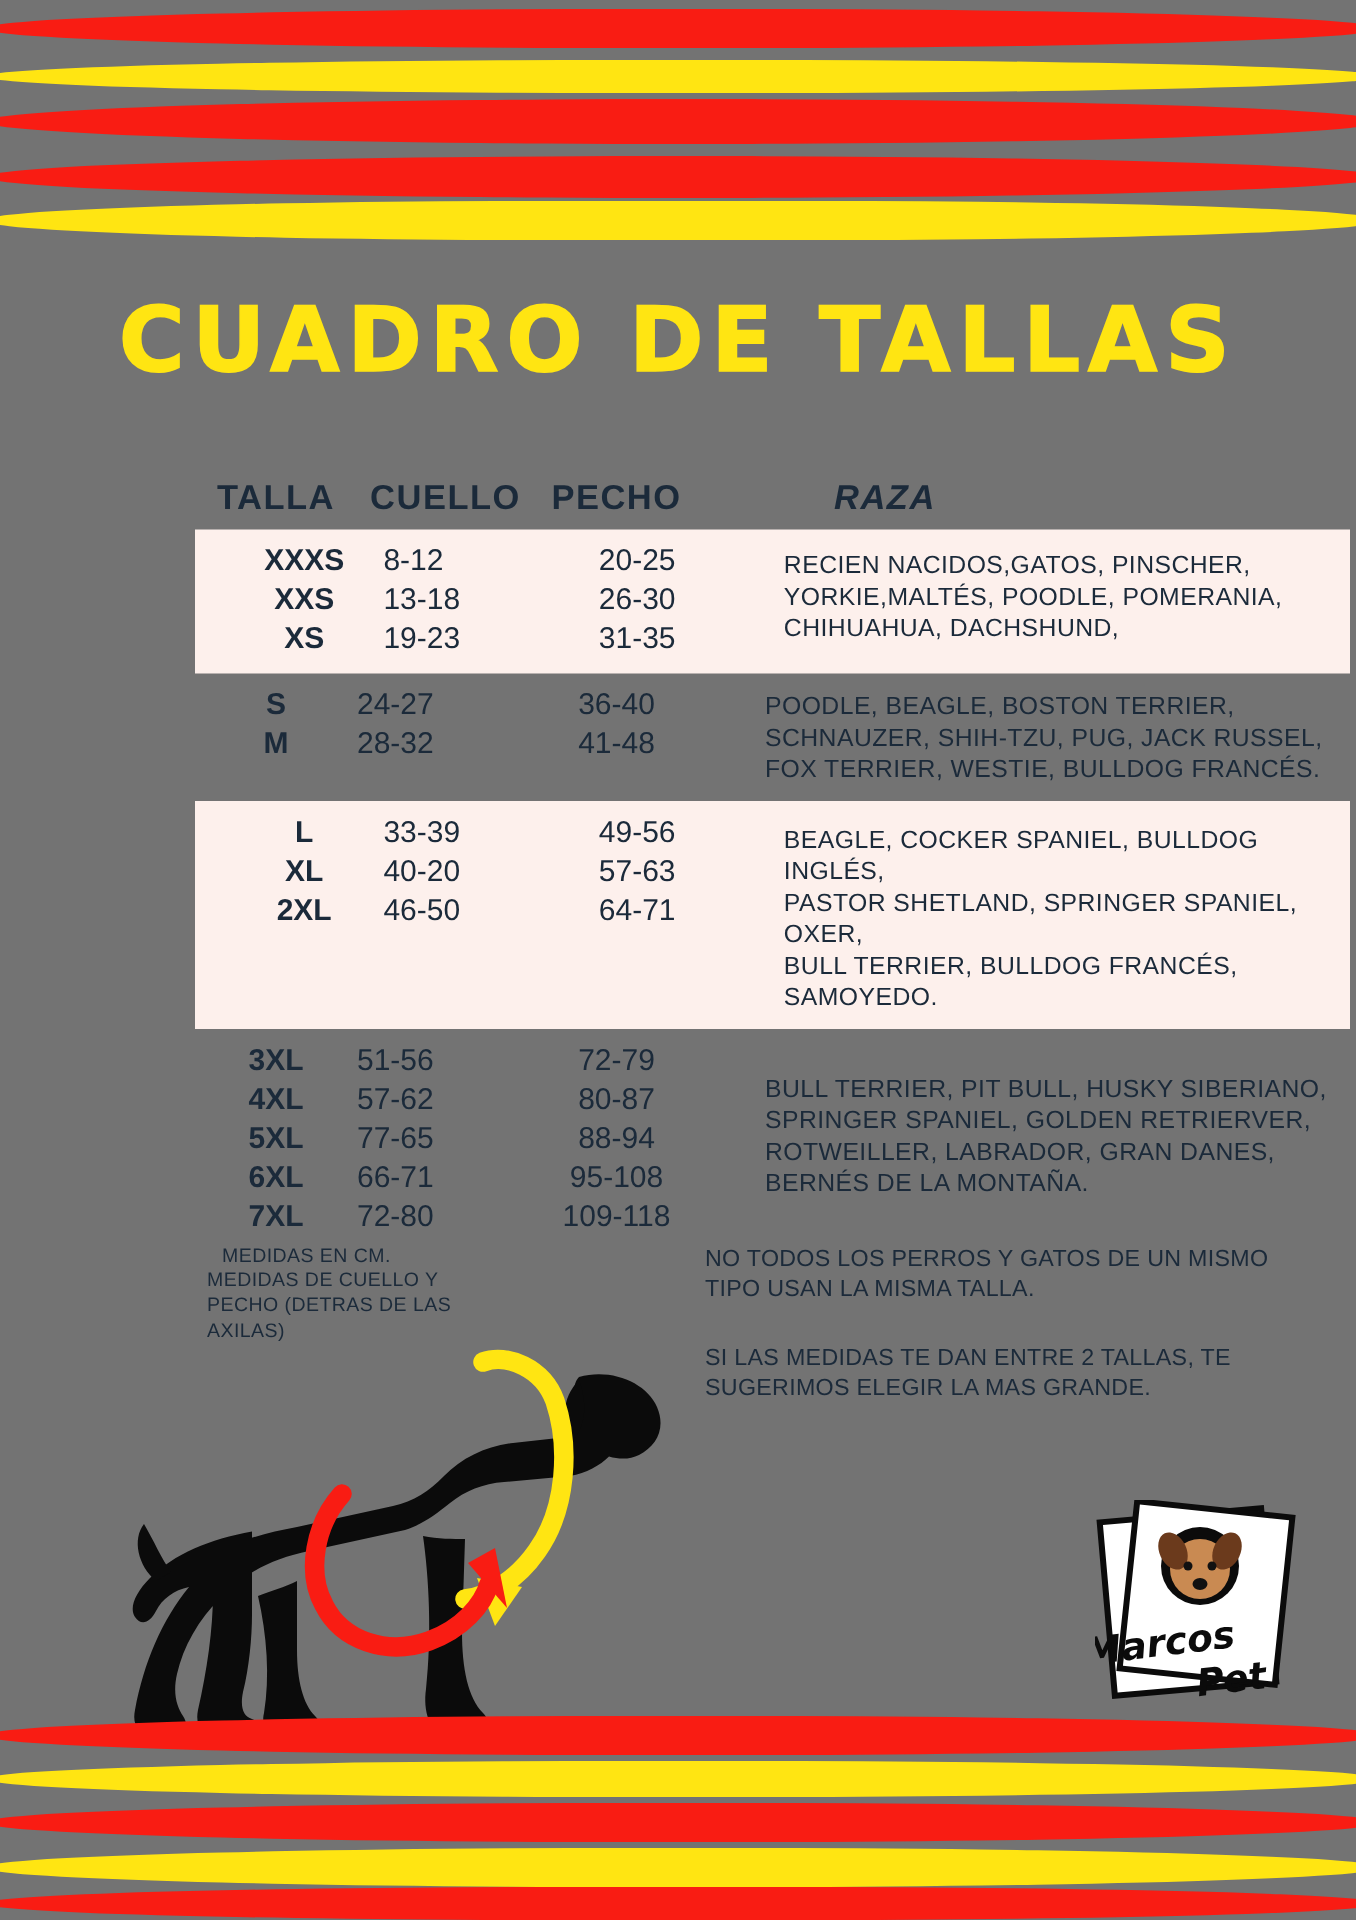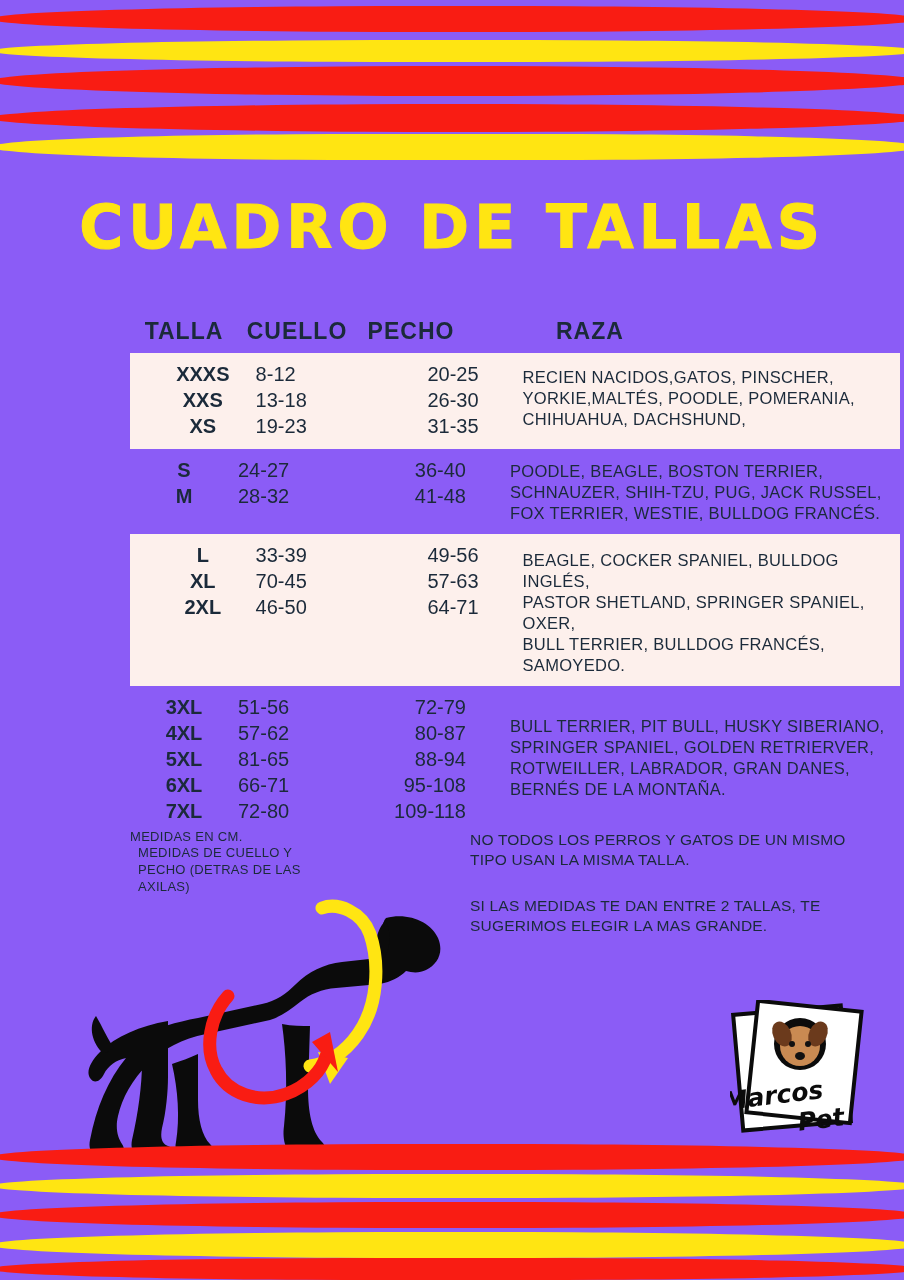--- a/index.html
+++ b/index.html
@@ -7,21 +7,21 @@
     width: 904px;
     height: 1280px;
     background: #ffffff;
     font-family: "Liberation Sans", sans-serif;
     overflow: hidden;
   }
   .page {
     position: relative;
     width: 904px;
     height: 1280px;
-    background: #8b5cf6;
+    background: #737373;
     overflow: hidden;
   }
 
   
   .band { position: absolute; left: 0; width: 904px; overflow: hidden; }
   .band-top { top: 0; height: 168px; }
   .band-bottom { bottom: 0; height: 140px; }
 
   .stripe { position: absolute; left: -10px; width: 930px; }
   .stripe.red { background: #f91c13; }
@@ -67,37 +67,37 @@
     align-items: flex-end;
     color: #1b2a3a;
     font-weight: bold;
     font-size: 23px;
     letter-spacing: 1px;
     padding-bottom: 8px;
   }
   .col-talla  { width: 108px; text-align: center; }
   .col-cuello { width: 118px; text-align: center; }
   .col-pecho  { width: 110px; text-align: center; }
-  .col-raza   { width: 420px; padding-left: 40px; }
+  .col-raza   { width: 420px; padding-left: 40px; font-style: italic; }
   .hdr .col-raza { padding-left: 90px; }
 
   .group {
     display: flex;
     align-items: flex-start;
     padding: 8px 0 10px 0;
   }
   .group.tint { background: #fdf0ec; padding-left: 20px; }
   .sizes, .necks, .chests {
     color: #1b2a3a;
     font-size: 20px;
     line-height: 26px;
   }
   .sizes  { width: 108px; text-align: center; font-weight: bold; }
   .necks  { width: 118px; text-align: left; }
-  .chests { width: 110px; text-align: right; }
+  .chests { width: 110px; text-align: center; }
   .breed {
     width: 430px;
     padding-left: 44px;
     color: #1b2a3a;
     font-size: 16.5px;
     line-height: 21px;
     letter-spacing: .3px;
     padding-top: 4px;
   }
   .group.g1 .breed { padding-top: 6px; }
@@ -107,21 +107,21 @@
 
   
   .note-left {
     position: absolute;
     color: #1b2a3a;
     font-size: 13px;
     line-height: 17px;
     letter-spacing: .3px;
     width: 190px;
   }
-  .note-units { top: 828px; left: 130px; }
+  .note-units { top: 828px; left: 148px; }
   .note-measure { top: 844px; left: 138px; }
 
   .note-right {
     position: absolute;
     left: 470px;
     width: 420px;
     color: #1b2a3a;
     font-size: 15.5px;
     line-height: 20px;
     letter-spacing: .2px;
@@ -185,39 +185,39 @@
       <div class="breed" style="white-space: pre-line;">POODLE, BEAGLE, BOSTON TERRIER,
 SCHNAUZER, SHIH-TZU, PUG, JACK RUSSEL,
 FOX TERRIER, WESTIE, BULLDOG FRANCÉS.</div>
     </div>
 
     <div class="group tint g3">
       <div class="sizes" style="white-space: pre-line;">L
 XL
 2XL</div>
       <div class="necks" style="white-space: pre-line;">33-39
-70-45
+40-20
 46-50</div>
       <div class="chests" style="white-space: pre-line;">49-56
 57-63
 64-71</div>
       <div class="breed" style="white-space: pre-line;">BEAGLE, COCKER SPANIEL, BULLDOG INGLÉS,
 PASTOR SHETLAND, SPRINGER SPANIEL, OXER,
 BULL TERRIER, BULLDOG FRANCÉS, SAMOYEDO.</div>
     </div>
 
     <div class="group g4">
       <div class="sizes" style="white-space: pre-line;">3XL
 4XL
 5XL
 6XL
 7XL</div>
       <div class="necks" style="white-space: pre-line;">51-56
 57-62
-81-65
+77-65
 66-71
 72-80</div>
       <div class="chests" style="white-space: pre-line;">72-79
 80-87
 88-94
 95-108
 109-118</div>
       <div class="breed" style="white-space: pre-line;">BULL TERRIER, PIT BULL, HUSKY SIBERIANO,
 SPRINGER SPANIEL, GOLDEN RETRIERVER,
 ROTWEILLER, LABRADOR, GRAN DANES,

